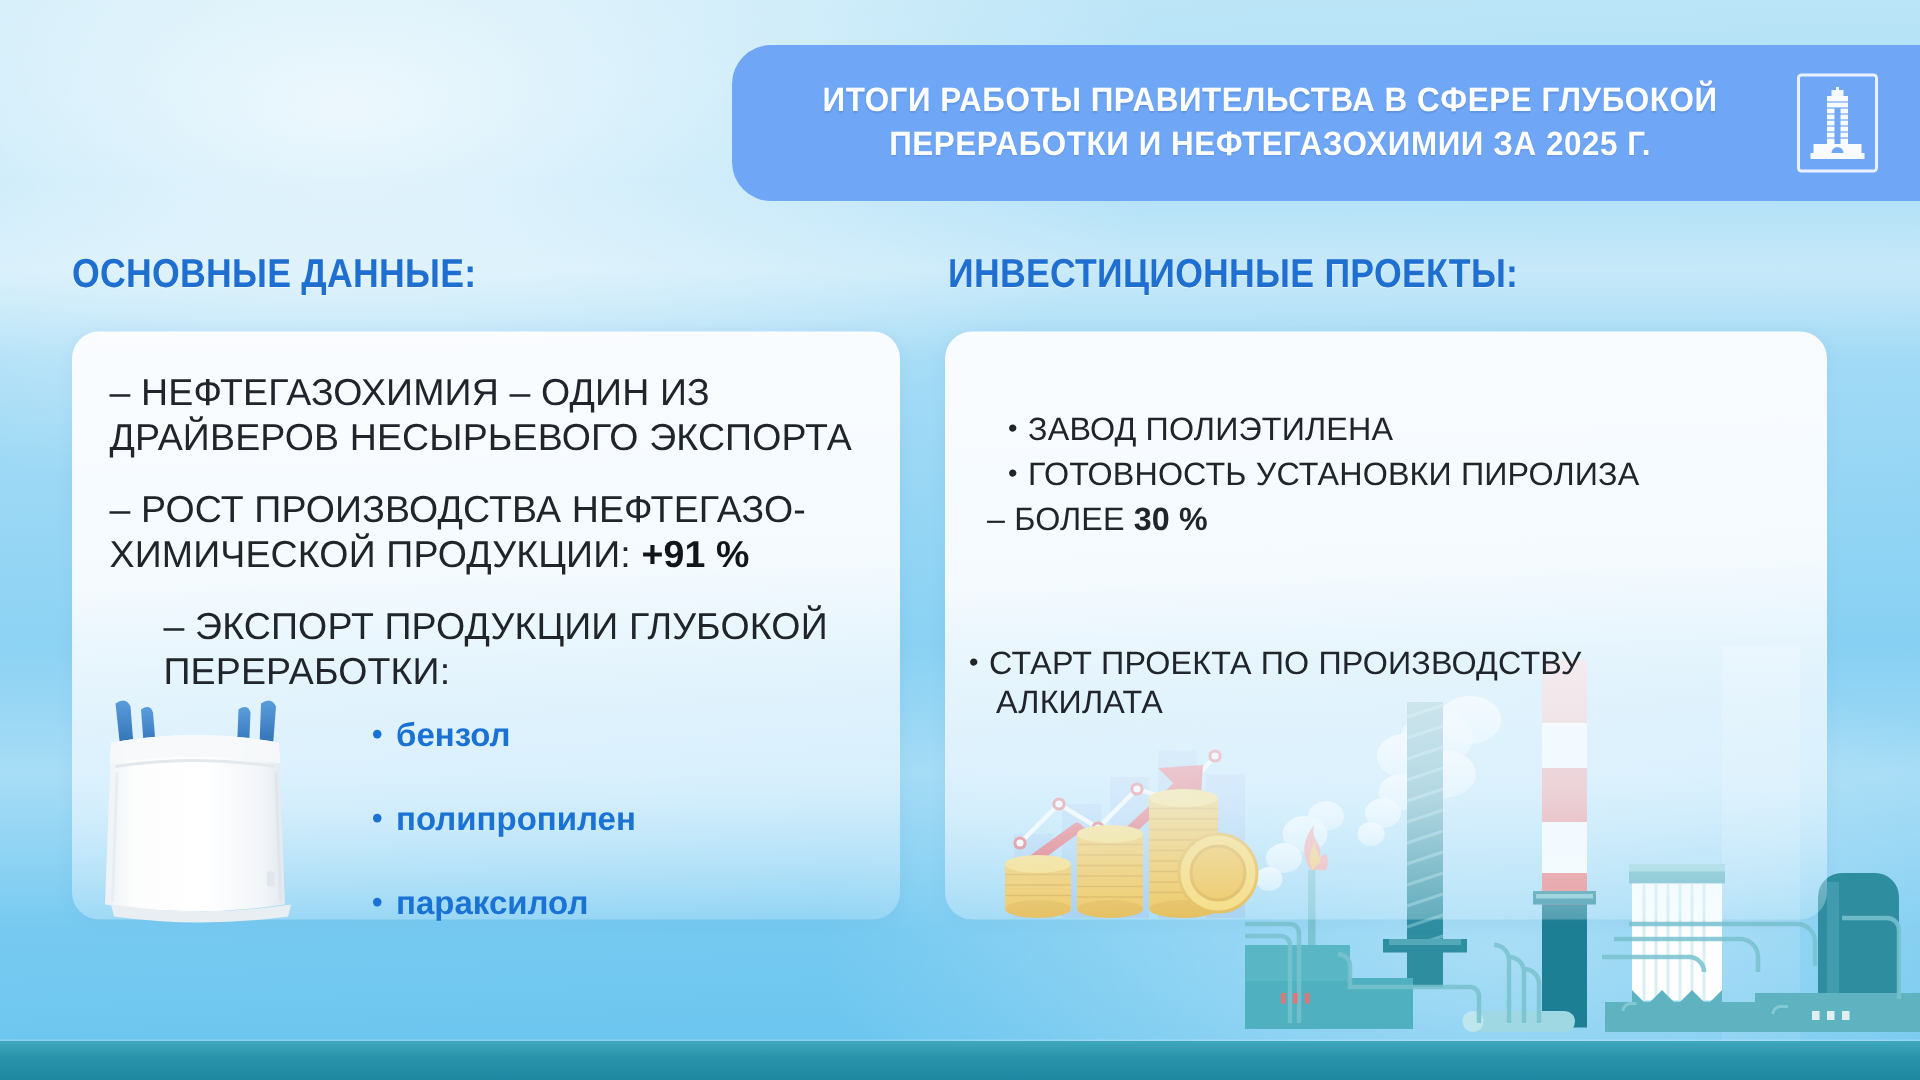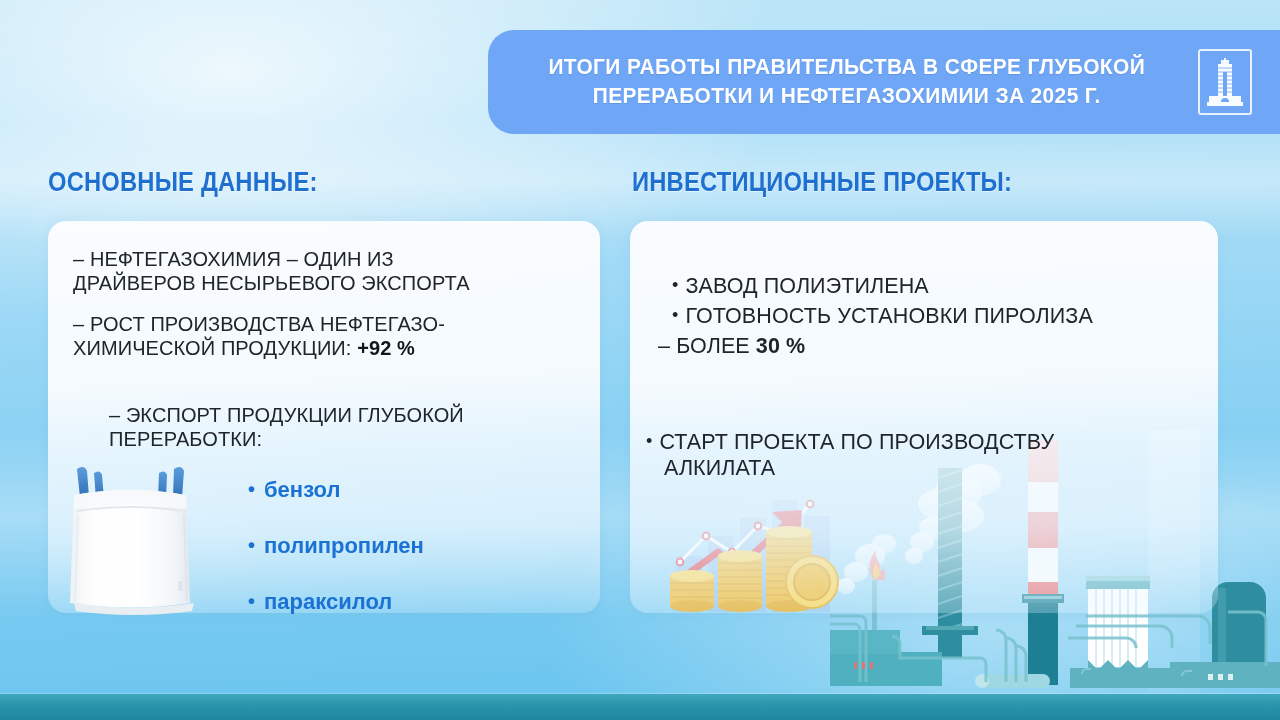--- a/index.html
+++ b/index.html
@@ -61,26 +61,26 @@
     background:linear-gradient(178deg,rgba(252,253,255,.97) 0%,rgba(249,252,255,.95) 42%,rgba(235,247,255,.70) 78%,rgba(220,242,255,.25) 100%);
     box-shadow:0 1px 10px rgba(90,150,200,.10);
   }
   #card-left{left:48px;top:221px;width:552px;height:392px;}
   #card-right{left:630px;top:221px;width:588px;height:392px;}
 
   .card-inner{position:absolute;left:0;top:0;width:100%;height:100%;}
 
   
   .lbullet{
-    position:absolute;color:#20252b;font-size:20px;line-height:1.2;
+    position:absolute;color:#20252b;font-size:25px;line-height:1.2;
     font-weight:400;letter-spacing:.1px;
   }
   .lbullet b{font-weight:700;color:#12161b;}
   #l1{left:25px;top:26px;width:510px;}
-  #l2{left:25px;top:91px;width:510px;}
+  #l2{left:25px;top:104px;width:510px;}
   #l3{left:25px;top:182px;width:510px;margin-left:36px;}
 
   .prod-list{position:absolute;left:200px;top:258px;}
   .prod-item{
     color:#1a72d4;font-weight:700;font-size:22px;line-height:1;
     margin-bottom:34px;white-space:nowrap;
   }
   .prod-item .dot{display:inline-block;margin-right:9px;font-size:20px;vertical-align:1px;}
 
   
@@ -338,21 +338,21 @@
 
   <div class="card" id="card-left">
     <div class="card-inner">
       <div class="lbullet" id="l1">
         <span>– НЕФТЕГАЗОХИМИЯ – ОДИН ИЗ</span><br>
         <span>ДРАЙВЕРОВ НЕСЫРЬЕВОГО ЭКСПОРТА</span>
       </div>
 
       <div class="lbullet" id="l2">
         <span>– РОСТ ПРОИЗВОДСТВА НЕФТЕГАЗО-</span><br>
-        <span>ХИМИЧЕСКОЙ ПРОДУКЦИИ: </span><b>+92 %</b>
+        <span>ХИМИЧЕСКОЙ ПРОДУКЦИИ: </span><b>+91 %</b>
       </div>
 
       <div class="lbullet" id="l3">
         <span>– ЭКСПОРТ ПРОДУКЦИИ ГЛУБОКОЙ</span><br>
         <span>ПЕРЕРАБОТКИ:</span>
       </div>
 
       <div class="bag-wrap">
         <svg viewBox="0 0 140 165" width="140" height="165" xmlns="http://www.w3.org/2000/svg">
           <defs>

